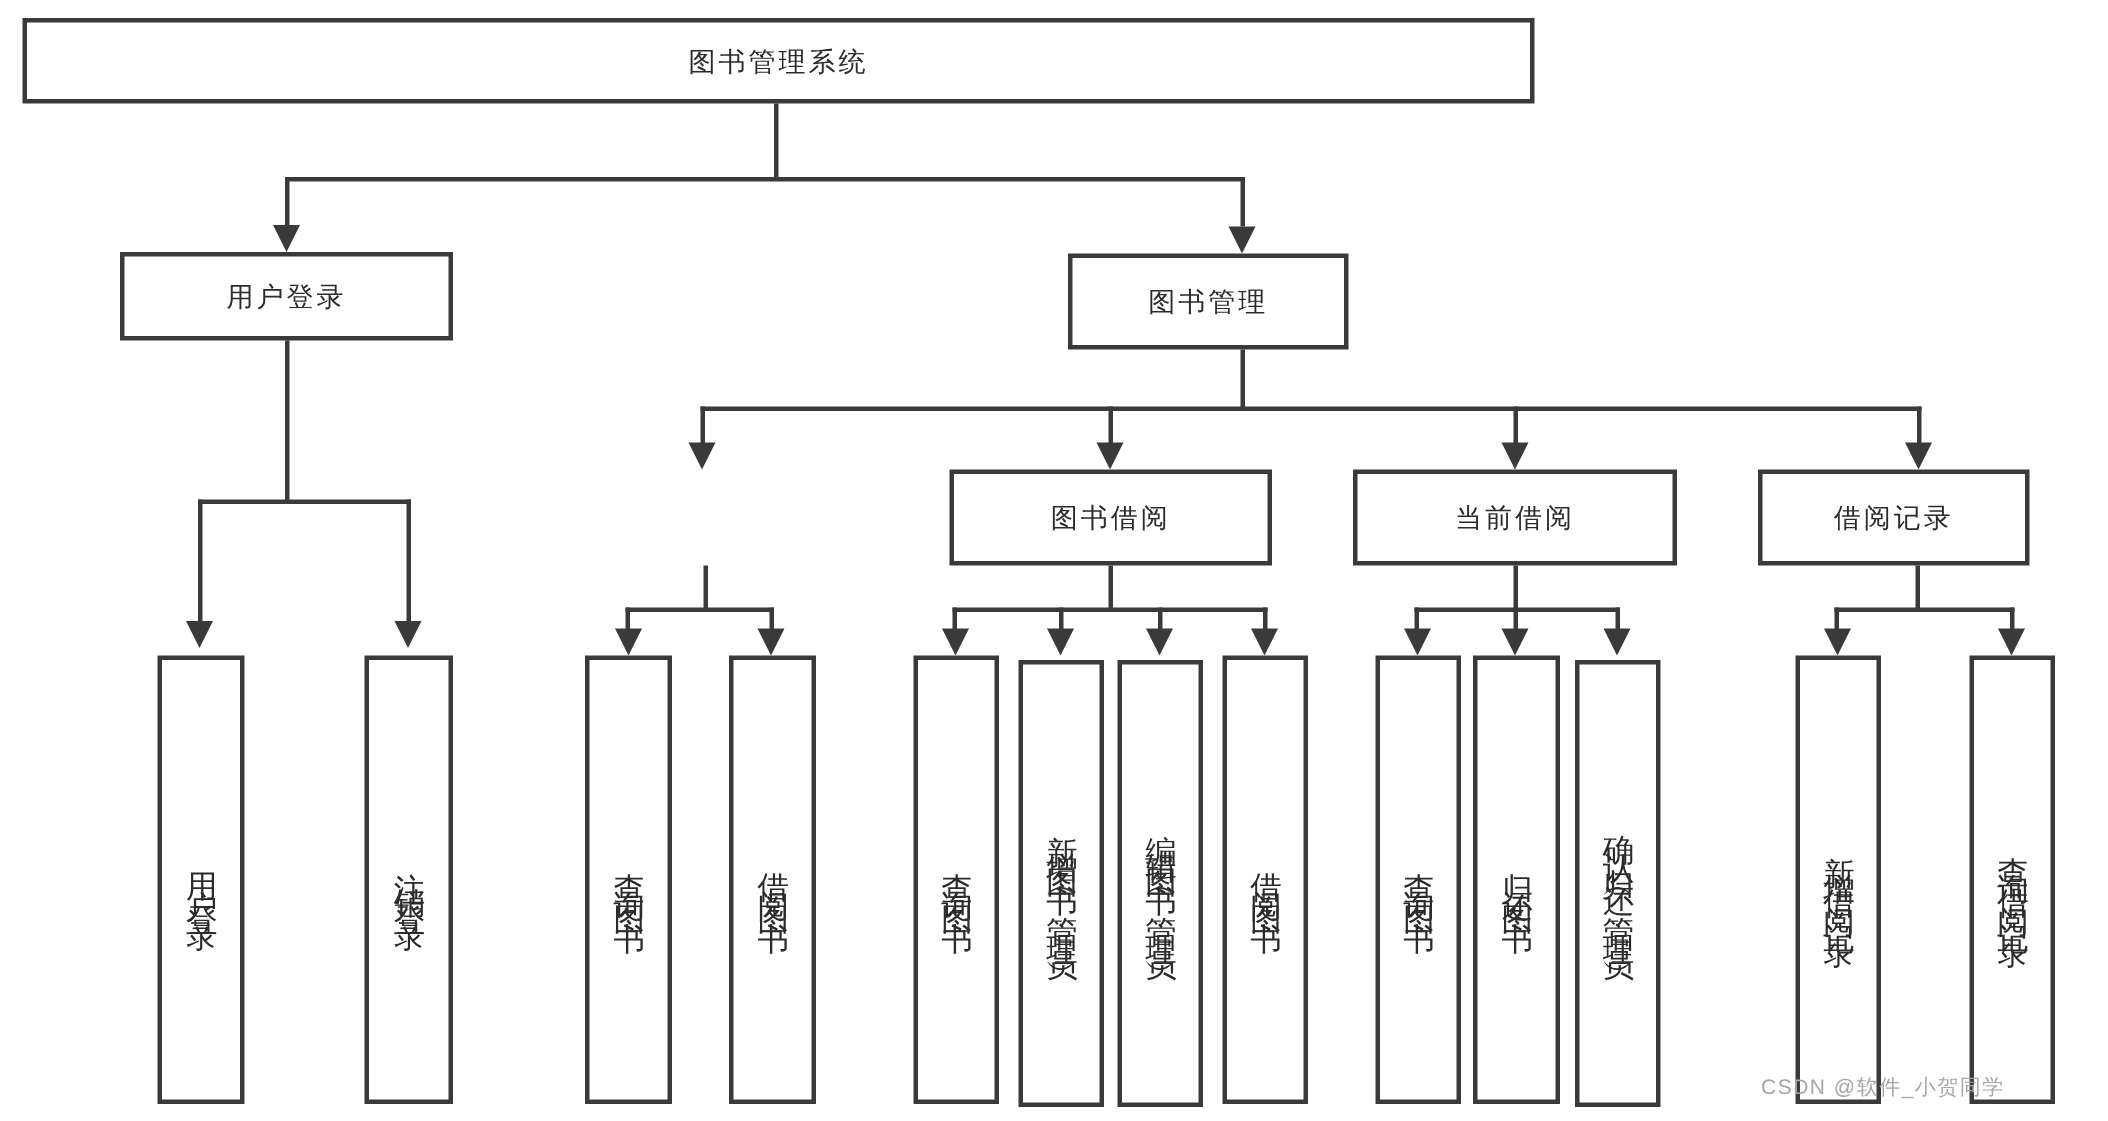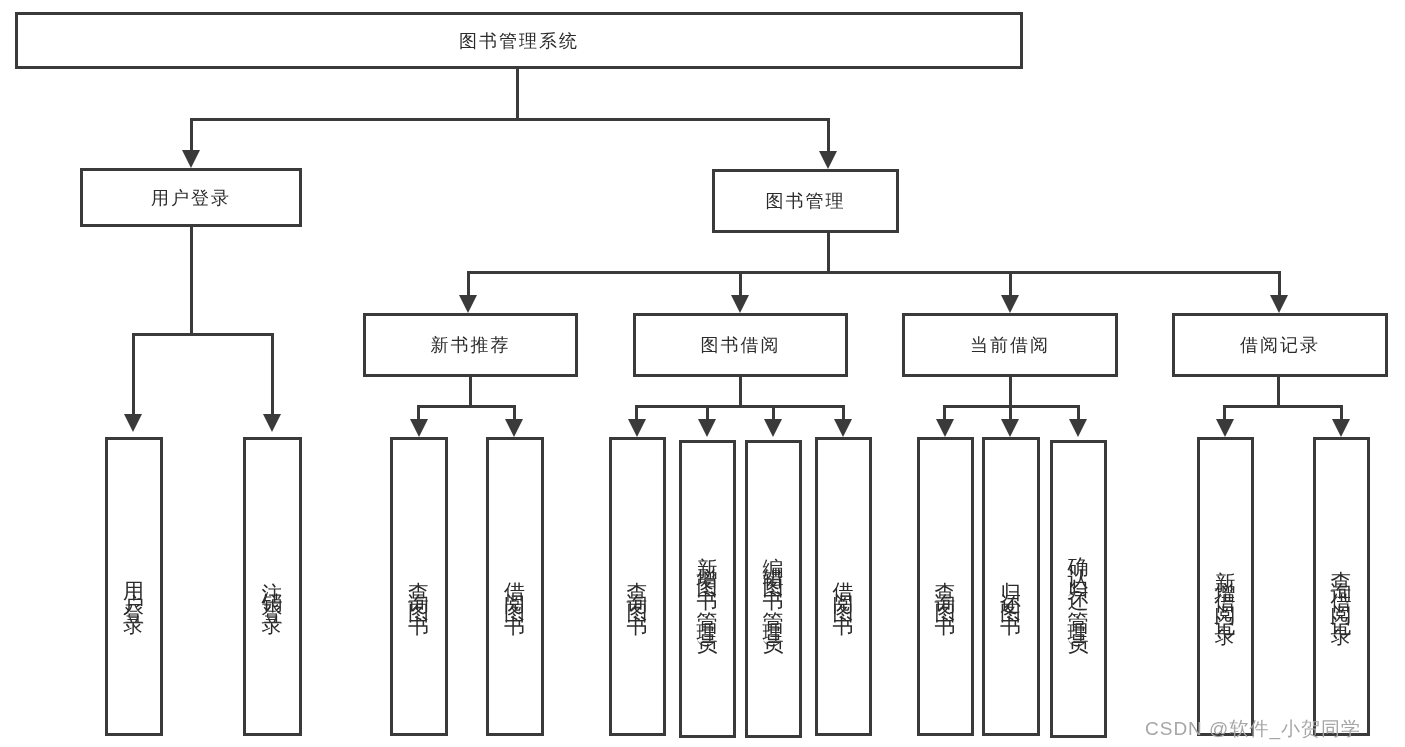--- a/index.html
+++ b/index.html
@@ -39,22 +39,22 @@
   .vl{position:absolute;width:3px;background:var(--line);}
   .hl{position:absolute;height:3px;background:var(--line);}
   .ah{
     position:absolute;width:0;height:0;
     border-left:9px solid transparent;
     border-right:9px solid transparent;
     border-top:18px solid var(--line);
   }
   .watermark{
     position:absolute;
-    left:1145px;top:716px;
-    font-size:19px;
+    left:1174px;top:716px;
+    font-size:14px;
     letter-spacing:1px;
     color:var(--watermark);
     white-space:nowrap;
   }
 </style>
 </head>
 <body>
 
 <div id="stage">
 
@@ -87,30 +87,27 @@
   <div class="hl" style="left:467px;top:271px;width:814px"></div>
   <div class="vl" style="left:467px;top:271px;height:26px"></div>
   <div class="ah" style="left:459px;top:295px"></div>
   <div class="vl" style="left:739px;top:271px;height:26px"></div>
   <div class="ah" style="left:731px;top:295px"></div>
   <div class="vl" style="left:1009px;top:271px;height:26px"></div>
   <div class="ah" style="left:1001px;top:295px"></div>
   <div class="vl" style="left:1278px;top:271px;height:26px"></div>
   <div class="ah" style="left:1270px;top:295px"></div>
 
-  <div class="box h" style="left:363px;top:313px;width:215px;height:64px">
-    <span>新书推荐</span>
-  </div>
   <div class="box h" style="left:902px;top:313px;width:216px;height:64px">
     <span>当前借阅</span>
   </div>
   <div class="box h" style="left:633px;top:313px;width:215px;height:64px">
     <span>图书借阅</span>
   </div>
-  <div class="box h" style="left:1172px;top:313px;width:216px;height:64px">
+  <div class="box h" style="left:1172px;top:313px;width:181px;height:64px">
     <span>借阅记录</span>
   </div>
 
   <div class="vl" style="left:469px;top:377px;height:31px"></div>
   <div class="vl" style="left:739px;top:377px;height:31px"></div>
   <div class="vl" style="left:1009px;top:377px;height:31px"></div>
   <div class="vl" style="left:1277px;top:377px;height:31px"></div>
 
   <div class="hl" style="left:417px;top:405px;width:99px"></div>
   <div class="hl" style="left:635px;top:405px;width:210px"></div>

